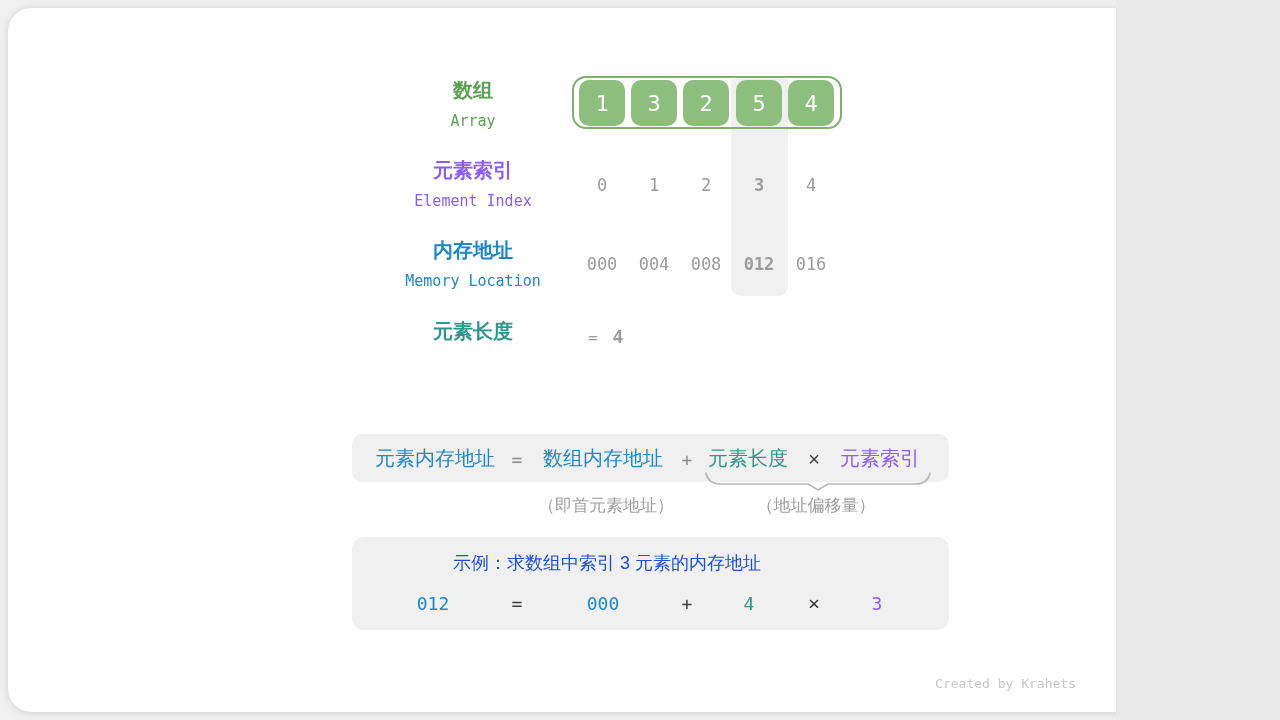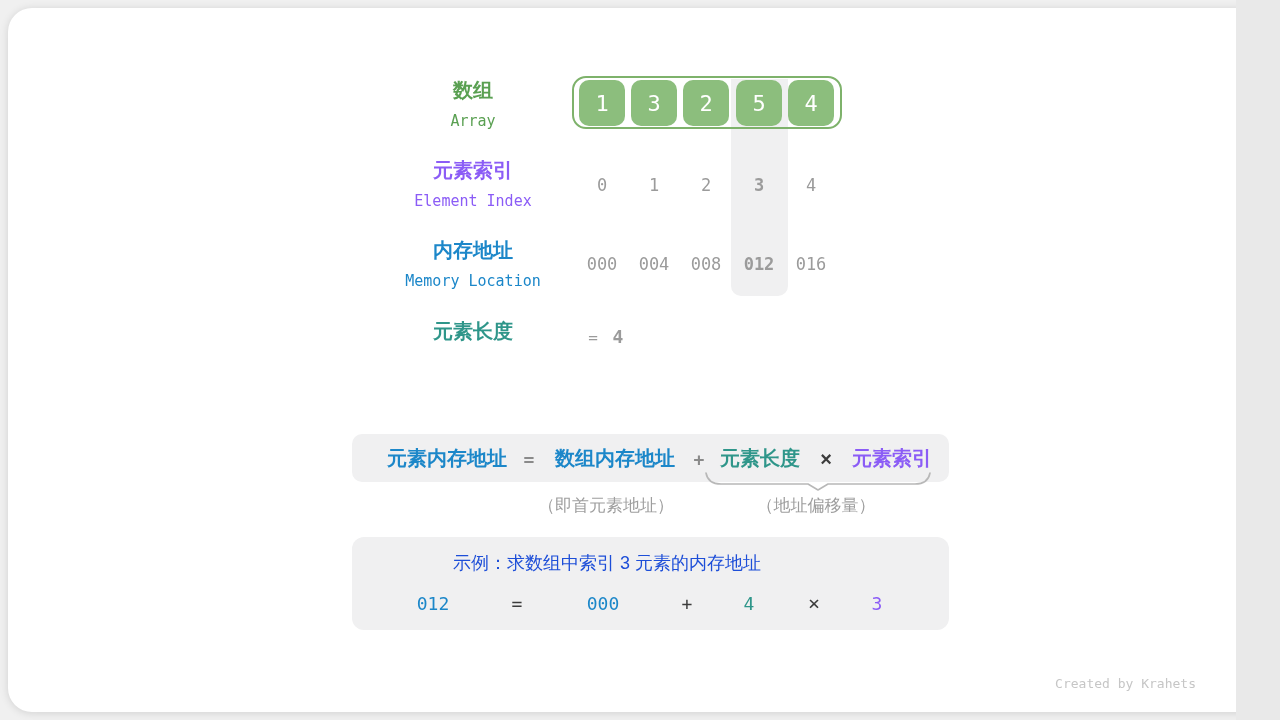--- a/index.html
+++ b/index.html
@@ -1,18 +1,18 @@
 <!DOCTYPE html>
 <html><head>
 <meta charset="utf-8">
 <style>
   * { margin: 0; padding: 0; box-sizing: border-box; }
   body { background: #e9e9e9; font-family: "Liberation Sans", sans-serif; }
   .page {
-    position: relative; width: 1236px; height: 720px;
+    position: relative; width: 1116px; height: 720px;
     background: #f0f0f0; overflow: hidden;
   }
   .card {
     position: absolute; left: 8px; top: 8px; width: 1264px; height: 704px;
     background: #ffffff; border-radius: 24px;
     box-shadow: 0 1px 8px rgba(0,0,0,0.13);
   }
   
   .strip {
     position: absolute; left: 731px; top: 79px; width: 57px; height: 217px;
@@ -48,21 +48,21 @@
   .cnum {
     position: absolute; transform: translateX(-50%); z-index: 3;
     font-family: "DejaVu Sans Mono", monospace; font-size: 17px; line-height: 22px;
     color: #9b9b9b; text-align: center;
   }
   .bold { font-weight: bold; }
   
   .graybox { position: absolute; background: #f0f0f1; z-index: 0; }
   .ftok {
     position: absolute; transform: translateX(-50%); top: 446px;
-    font-weight: bold; font-size: 20px; line-height: 24px; white-space: nowrap; z-index: 2; margin-left: 12px;
+    font-weight: normal; font-size: 20px; line-height: 24px; white-space: nowrap; z-index: 2;
   }
   .ftok.op { font-family: "DejaVu Sans Mono", monospace; font-size: 18px; top: 448px; }
   .ftok.times { font-size: 20px; top: 447px; }
   .note {
     position: absolute; transform: translateX(-50%); top: 496px;
     font-size: 17px; line-height: 20px; color: #9e9e9e; white-space: nowrap; z-index: 2;
   }
   .brace { position: absolute; left: 705px; top: 472px; z-index: 2; }
   .ex-title {
     position: absolute; left: 607px; transform: translateX(-50%); top: 552px;

